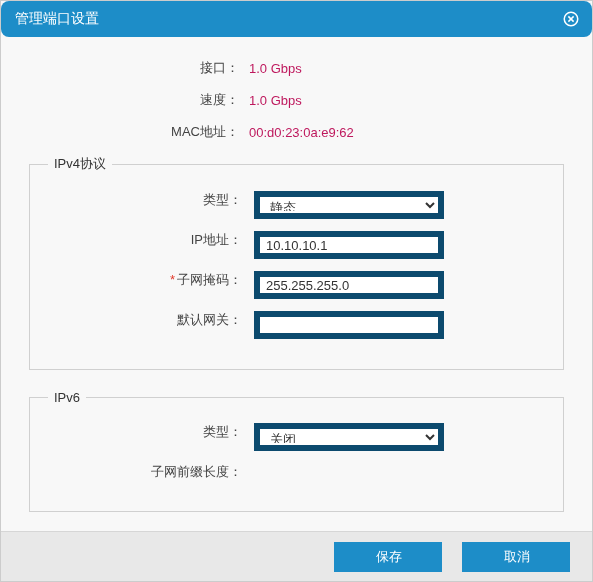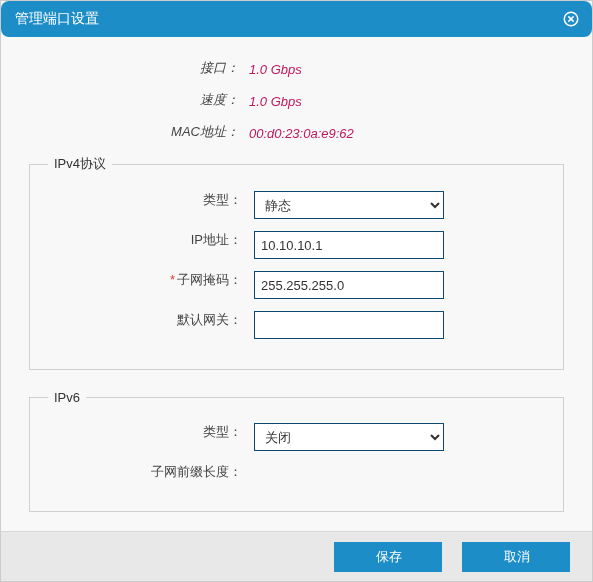--- a/index.html
+++ b/index.html
@@ -41,23 +41,22 @@
     cursor: pointer;
   }
   .close-btn svg { width: 18px; height: 18px; }
   .body {
     flex: 1;
     padding: 22px 28px 10px 28px;
     overflow: auto;
   }
   .info-row {
     display: flex;
-    align-items: flex-end;
+    align-items: center;
     margin-bottom: 14px;
-    font-style: italic;
   }
   .info-label {
     width: 220px;
     text-align: right;
     padding-right: 10px;
     color: #444;
   }
   .info-value {
     color: #be185d;
   }
@@ -85,21 +84,21 @@
     color: #444;
     font-size: 13px;
   }
   .req { color: #e23b2c; margin-right: 2px; }
   .form-control {
     width: 190px;
   }
   select.control, input.control {
     width: 190px;
     height: 28px;
-    border: 1px solid #0c4a6e;
+    border: 6px solid #0c4a6e;
     padding: 2px 6px;
     font-size: 13px;
     background: #fff;
     color: #333;
     outline: none;
   }
   select.control {
     padding-right: 18px;
     appearance: auto;
   }

